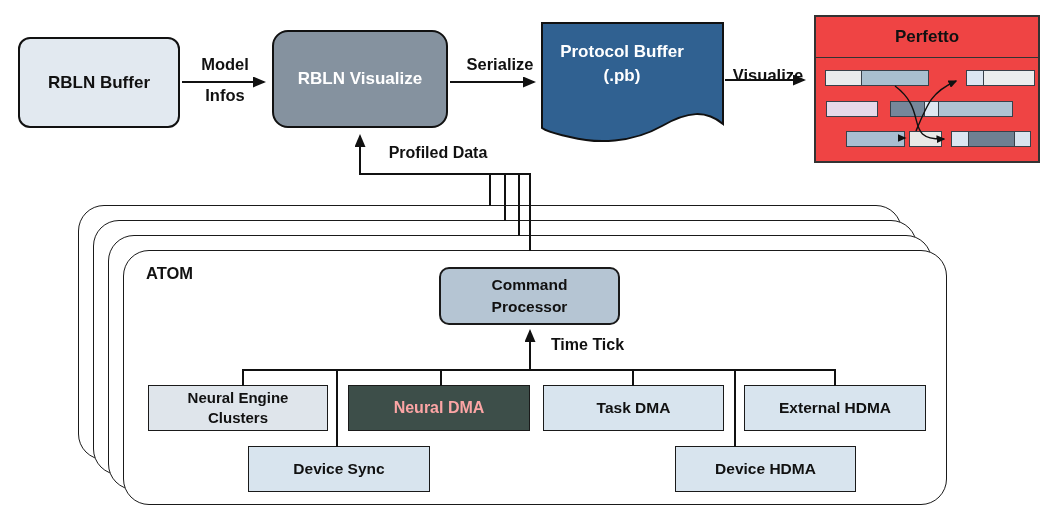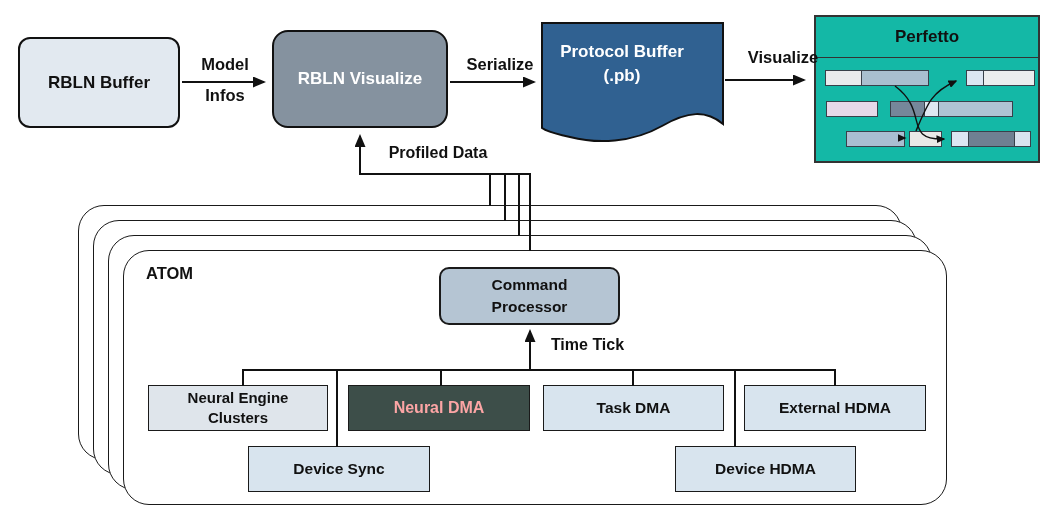--- a/index.html
+++ b/index.html
@@ -17,42 +17,42 @@
   .svg-doc{position:absolute;left:0;top:0;z-index:2;pointer-events:none;}
   
   .box{position:absolute;display:flex;align-items:center;justify-content:center;
        text-align:center;box-sizing:border-box;z-index:3;}
   #runtime{left:18px;top:37px;width:162px;height:91px;background:#e2e9f0;
            border:2px solid #111;border-radius:12px;font-size:17px;}
   #profiler{left:272px;top:30px;width:176px;height:98px;background:#85929f;
             border:2px solid #111;border-radius:16px;font-size:17px;color:#fff;}
   #protobuf-text{left:542px;top:34px;width:160px;height:60px;color:#fff;
                  font-size:17px;line-height:24px;flex-direction:column;}
-  #perfetto{left:814px;top:15px;width:226px;height:148px;background:#14b8a6;
+  #perfetto{left:814px;top:15px;width:226px;height:148px;background:#ef4444;
             border:2px solid #333;z-index:3;display:block;}
   #perfetto-header{height:40px;border-bottom:1.8px solid #333;display:flex;
                    align-items:center;justify-content:center;font-size:17px;}
   
   #atom-label{left:146px;top:264px;font-size:16.5px;z-index:3;position:absolute;}
   #cmdproc{left:439px;top:267px;width:181px;height:58px;background:#b5c5d3;
            border:2px solid #1a1a1a;border-radius:10px;font-size:15.5px;
            line-height:22px;flex-direction:column;}
   .comp{border:1.6px solid #1a1a1a;font-size:15.5px;background:#d8e4ee;line-height:20px;}
   #comp-nec{left:148px;top:385px;width:180px;height:46px;background:#dfe5eb;
             font-size:15px;padding:0 10px;}
   #comp-ndma{left:348px;top:385px;width:182px;height:46px;background:#3d4e49;color:#fca5a5;font-size:16px;}
   #comp-tdma{left:543px;top:385px;width:181px;height:46px;}
   #comp-ehdma{left:744px;top:385px;width:182px;height:46px;}
   #comp-dsync{left:248px;top:446px;width:182px;height:46px;}
   #comp-dhdma{left:675px;top:446px;width:181px;height:46px;}
   
   .elabel{position:absolute;z-index:3;text-align:center;font-size:16.5px;}
   #lbl-model{left:186px;top:49px;width:78px;line-height:31px;}
   #lbl-serialize{left:452px;top:55px;width:96px;}
-  #lbl-visualize{left:725px;top:48px;width:86px;padding-left:15px;}
+  #lbl-visualize{left:725px;top:66px;width:86px;}
   #lbl-profiled{left:373px;top:144px;width:130px;font-size:16px;}
   #lbl-timetick{left:540px;top:336px;width:95px;font-size:16px;}
   
   .pbar{position:absolute;display:flex;border:1.5px solid #38404a;box-sizing:border-box;z-index:3;}
   .pseg{height:100%;}
   .pseg + .pseg{border-left:1.5px solid #38404a;}
 </style>
 </head>
 <body>
 

